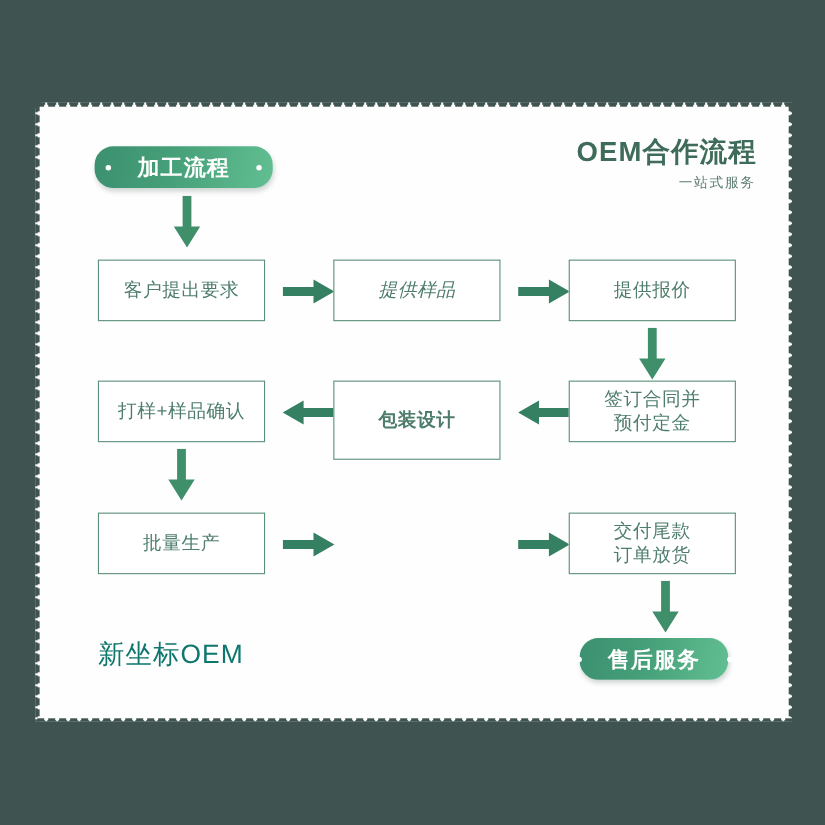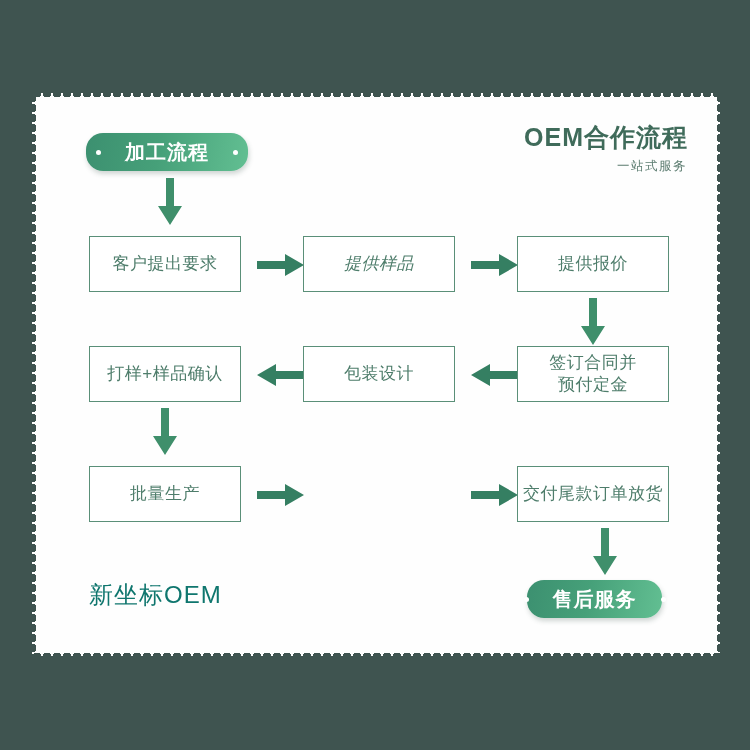--- a/index.html
+++ b/index.html
@@ -194,21 +194,21 @@
   </div>
 
   <div class="fbox" style="left:57px; top:253px; width:152px; height:56px;">
     <span>打样+样品确认</span>
   </div>
   <div class="arrow" style="left:225px; top:270px;">
     <svg width="48" height="24" viewBox="0 0 48 24">
       <polygon points="47,8 19,8 19,1 0,12 19,23 19,16 47,16" fill="#357f62"></polygon>
     </svg>
   </div>
-  <div class="fbox" style="left:271px; top:253px; width:152px; height:56px;">
+  <div class="fbox" style="left:271px; top:253px; width:152px; height:72px;font-weight:bold;">
     <span>包装设计</span>
   </div>
   <div class="arrow" style="left:439px; top:270px;">
     <svg width="48" height="24" viewBox="0 0 48 24">
       <polygon points="47,8 19,8 19,1 0,12 19,23 19,16 47,16" fill="#357f62"></polygon>
     </svg>
   </div>
   <div class="fbox" style="left:485px; top:253px; width:152px; height:56px; flex-direction:column;">
     <span>签订合同并</span>
     <span>预付定金</span>
@@ -226,21 +226,21 @@
   <div class="arrow" style="left:225px; top:390px;">
     <svg width="48" height="24" viewBox="0 0 48 24">
       <polygon points="0,8 28,8 28,1 47,12 28,23 28,16 0,16" fill="#357f62"></polygon>
     </svg>
   </div>
   <div class="arrow" style="left:439px; top:390px;">
     <svg width="48" height="24" viewBox="0 0 48 24">
       <polygon points="0,8 28,8 28,1 47,12 28,23 28,16 0,16" fill="#357f62"></polygon>
     </svg>
   </div>
-  <div class="fbox" style="left:485px; top:373px; width:152px; height:56px; flex-direction:row;">
+  <div class="fbox" style="left:485px; top:373px; width:152px; height:56px; flex-direction:column;">
     <span>交付尾款</span>
     <span>订单放货</span>
   </div>
 
   <div class="arrow" style="left:560px; top:435px;">
     <svg width="26" height="48" viewBox="0 0 26 48">
       <polygon points="9,0 17,0 17,28 25,28 13,47 1,28 9,28" fill="#3f8f6b"></polygon>
     </svg>
   </div>
 

